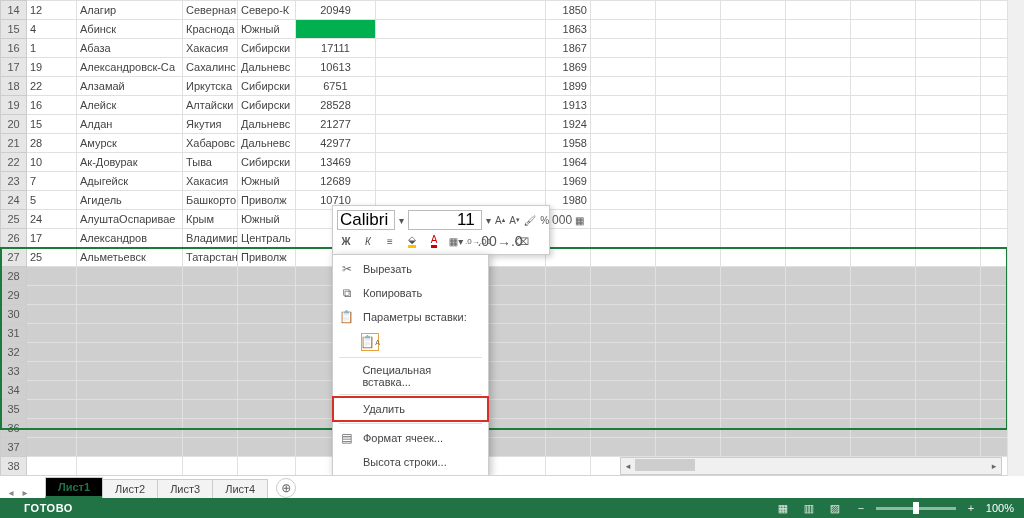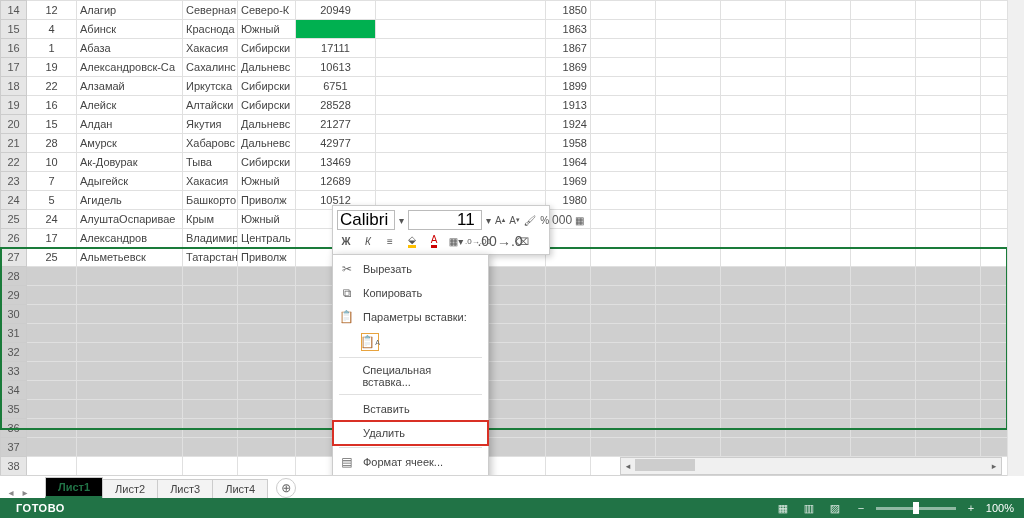--- a/index.html
+++ b/index.html
@@ -1,20 +1,20 @@
 <!DOCTYPE html>
 <html><head>
 <meta charset="utf-8">
 <style>
 body{margin:0;font-family:"Segoe UI",Arial,sans-serif;font-size:11px;background:#fff;overflow:hidden;width:1024px;height:518px;position:relative;color:#444}
 .grid{position:absolute;top:0;left:0;right:0;bottom:42px;overflow:hidden}
 table{border-collapse:collapse;table-layout:fixed;width:100%}
 th.rowhead{width:26px;background:#e6e6e6;border:1px solid #ccc;text-align:center;font-weight:normal;color:#555;padding:1px 0;height:16px}
 td{border:1px solid #e0e0e0;padding:1px 3px;height:16px;overflow:hidden;white-space:nowrap;text-overflow:clip}
-.c-num{text-align:center;width:50px}
+.c-num{text-align:left;width:50px}
 .c-name{width:106px}
 .c-reg{width:55px}
 .c-dist{width:58px}
 .c-val{text-align:center;width:80px}
 .c-e{width:170px}
 .c-val2{text-align:right;width:45px}
 .c-r{width:58px}
 .green{background:#00b050}
 tr.sel th.rowhead{background:#cfcfcf}
 tr.sel td{background:#cfcfcf}
@@ -31,21 +31,21 @@
 .tabs{position:absolute;bottom:20px;left:0;right:0;height:22px;display:flex;align-items:flex-end;background:#fff;border-top:1px solid #d4d4d4}
 .tabs-nav{display:flex;align-items:center;margin-left:4px}
 .tabs-nav span{width:14px;text-align:center;color:#888;cursor:pointer;font-size:10px}
 .tab{padding:3px 12px;border:1px solid #ccc;border-bottom:none;background:#f3f3f3;margin-left:-1px;cursor:pointer;font-size:11px}
 .tab.active{background:#000000;font-weight:bold;border-bottom:2px solid #217346;color:#217346}
 .tab-add{width:18px;height:18px;border:1px solid #ccc;border-radius:50%;display:flex;align-items:center;justify-content:center;margin-left:8px;cursor:pointer;color:#666;font-size:12px}
 .hscroll{position:absolute;right:22px;width:380px;height:16px;bottom:23px;background:#f0f0f0;border:1px solid #ccc;display:flex;align-items:center}
 .hscroll .thumb{position:absolute;left:14px;width:60px;height:12px;background:#cdcdcd;top:1px}
 .hscroll .arr{width:14px;text-align:center;color:#666;font-size:9px;cursor:pointer}
 .status{position:absolute;bottom:0;left:0;right:0;height:20px;background:#217346;color:#fff;display:flex;align-items:center;font-size:11px}
-.status-left{padding-left:16px;font-weight:bold;letter-spacing:.5px}
+.status-left{padding-left:24px;font-weight:bold;letter-spacing:.5px}
 .status-right{margin-left:auto;display:flex;align-items:center;gap:8px;padding-right:10px}
 .vbtn{width:18px;height:18px;display:inline-flex;align-items:center;justify-content:center;opacity:.85;cursor:pointer}
 .zoom{display:flex;align-items:center;gap:6px}
 .zoom-track{width:80px;height:3px;background:rgba(255,255,255,.5);position:relative}
 .zoom-thumb{width:6px;height:12px;background:#fff;position:absolute;left:37px;top:-5px}
 .vscroll{position:absolute;top:0;right:0;width:16px;bottom:42px;background:#f0f0f0;border-left:1px solid #e0e0e0}
 </style>
 </head>
 <body>
 
@@ -238,21 +238,21 @@
           <td class="c-r"></td>
           <td class="c-r"></td>
           <td class="c-r"></td>
         </tr>
         <tr>
           <th class="rowhead">24</th>
           <td class="c-num">5</td>
           <td class="c-name">Агидель</td>
           <td class="c-reg">Башкорто</td>
           <td class="c-dist">Приволж</td>
-          <td class="c-val">10512</td>
+          <td class="c-val">10710</td>
           <td class="c-e"></td>
           <td class="c-val2">1980</td>
           <td class="c-r"></td>
           <td class="c-r"></td>
           <td class="c-r"></td>
           <td class="c-r"></td>
           <td class="c-r"></td>
           <td class="c-r"></td>
           <td class="c-r"></td>
         </tr>
@@ -562,24 +562,20 @@
     </div>
   <div class="context-item" style="padding-left:28px">
       <span class="context-icon" style="border:1px solid #e8a33d;background:#fff">📋<sub style="font-size:7px">A</sub></span>
     </div>
   <div class="context-sep"></div>
   <div class="context-item">
       <span class="context-icon"></span>
       <span>Специальная вставка...</span>
     </div>
   <div class="context-sep"></div>
-  <div class="context-item">
-      <span class="context-icon"></span>
-      <span>Вставить</span>
-    </div>
   <div class="context-item hl">
       <span class="context-icon"></span>
       <span>Удалить</span>
     </div>
   <div class="context-sep"></div>
   <div class="context-item">
       <span class="context-icon">▤</span>
       <span>Формат ячеек...</span>
     </div>
   <div class="context-item">

